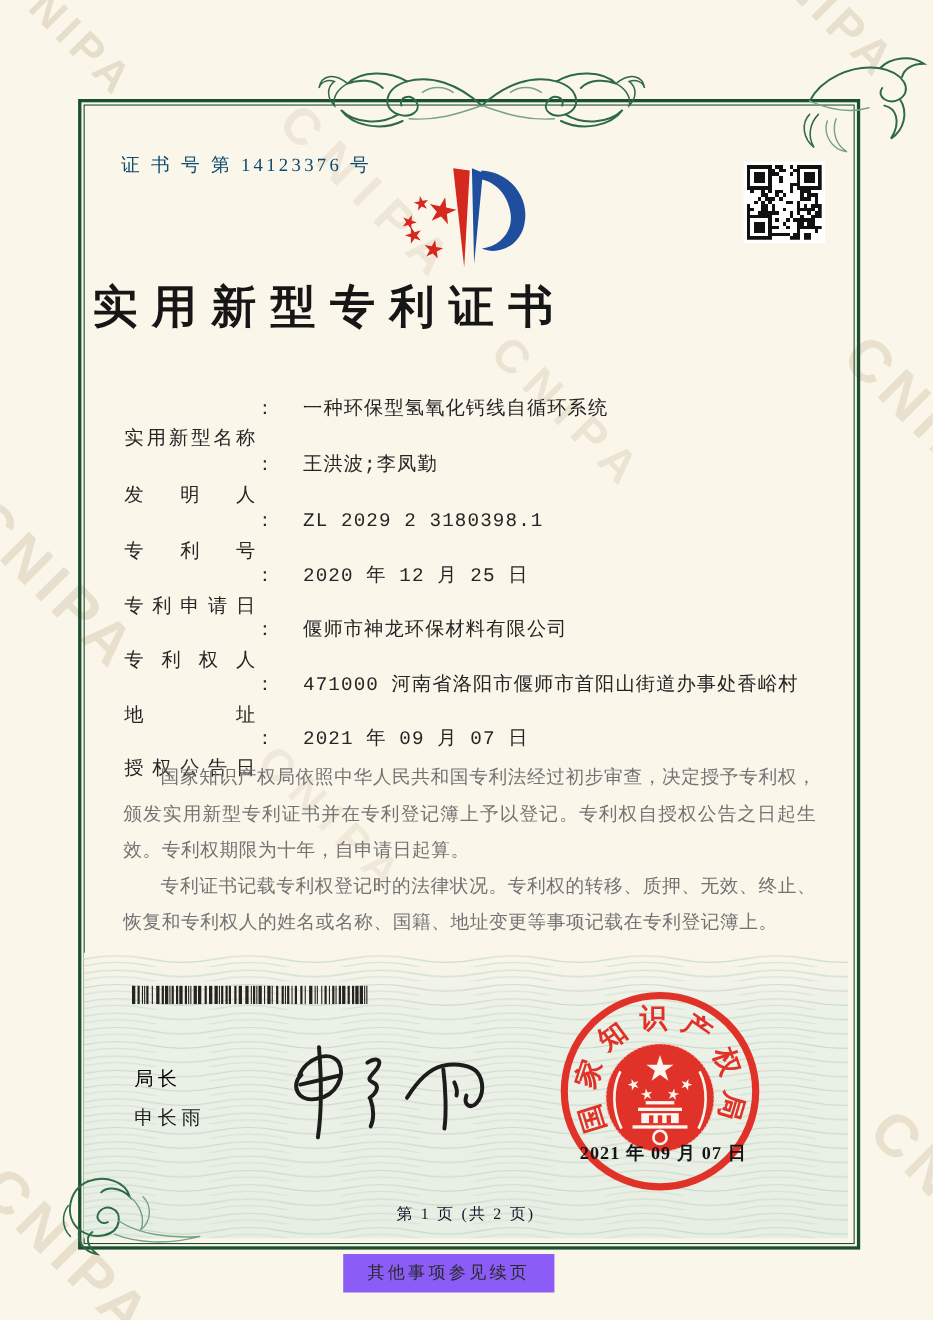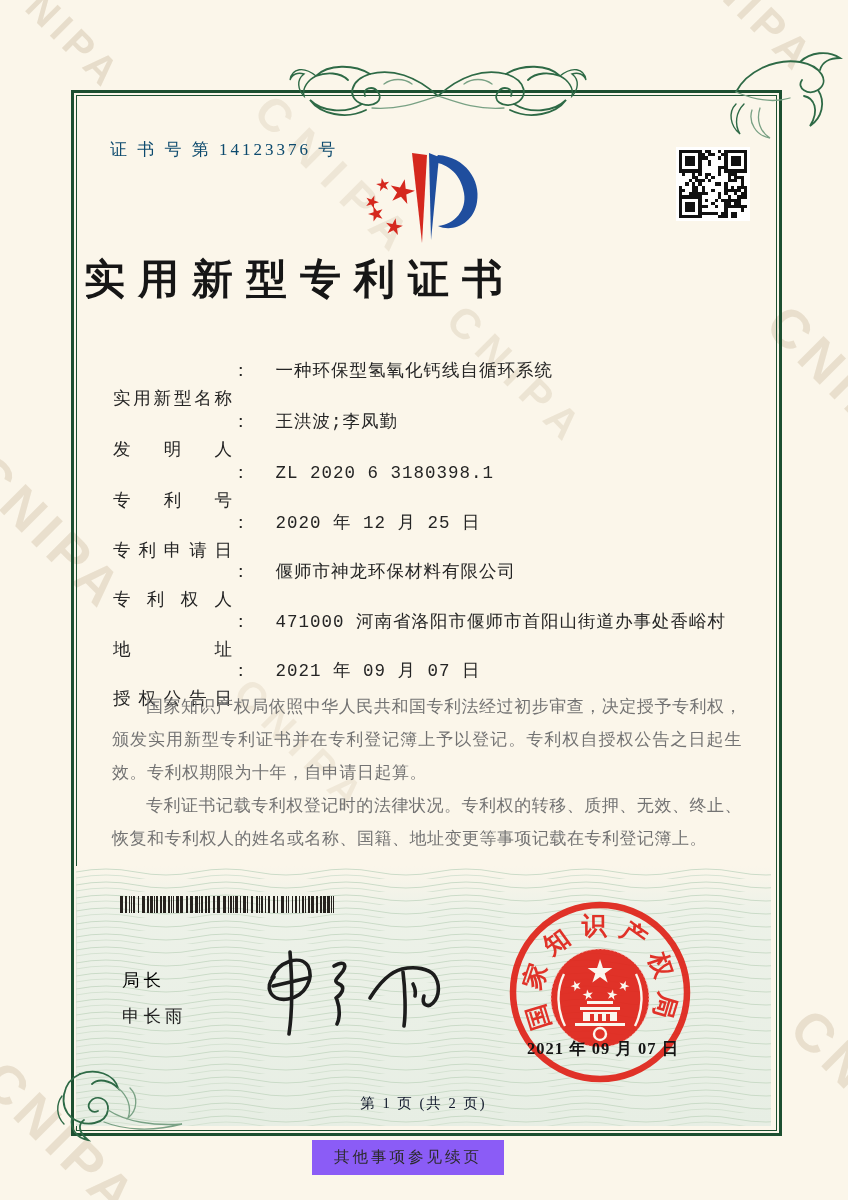--- a/index.html
+++ b/index.html
@@ -385,21 +385,21 @@
 
 <div class="title">实用新型专利证书</div>
 
 <div class="field-row" style="top:358px;">
   <span class="f-label">实用新型名称</span><span class="f-colon">：</span><span class="f-value">一种环保型氢氧化钙线自循环系统</span>
 </div>
 <div class="field-row" style="top:409px;">
   <span class="f-label">发明人</span><span class="f-colon">：</span><span class="f-value">王洪波;李凤勤</span>
 </div>
 <div class="field-row" style="top:460px;">
-  <span class="f-label">专利号</span><span class="f-colon">：</span><span class="f-value">ZL 2020 6 3180398.1</span>
+  <span class="f-label">专利号</span><span class="f-colon">：</span><span class="f-value">ZL 2029 2 3180398.1</span>
 </div>
 <div class="field-row" style="top:510px;">
   <span class="f-label">专利申请日</span><span class="f-colon">：</span><span class="f-value">2020 年 12 月 25 日</span>
 </div>
 <div class="field-row" style="top:559px;">
   <span class="f-label">专利权人</span><span class="f-colon">：</span><span class="f-value">偃师市神龙环保材料有限公司</span>
 </div>
 <div class="field-row" style="top:609px;">
   <span class="f-label">地址</span><span class="f-colon">：</span><span class="f-value">471000 河南省洛阳市偃师市首阳山街道办事处香峪村</span>
 </div>

